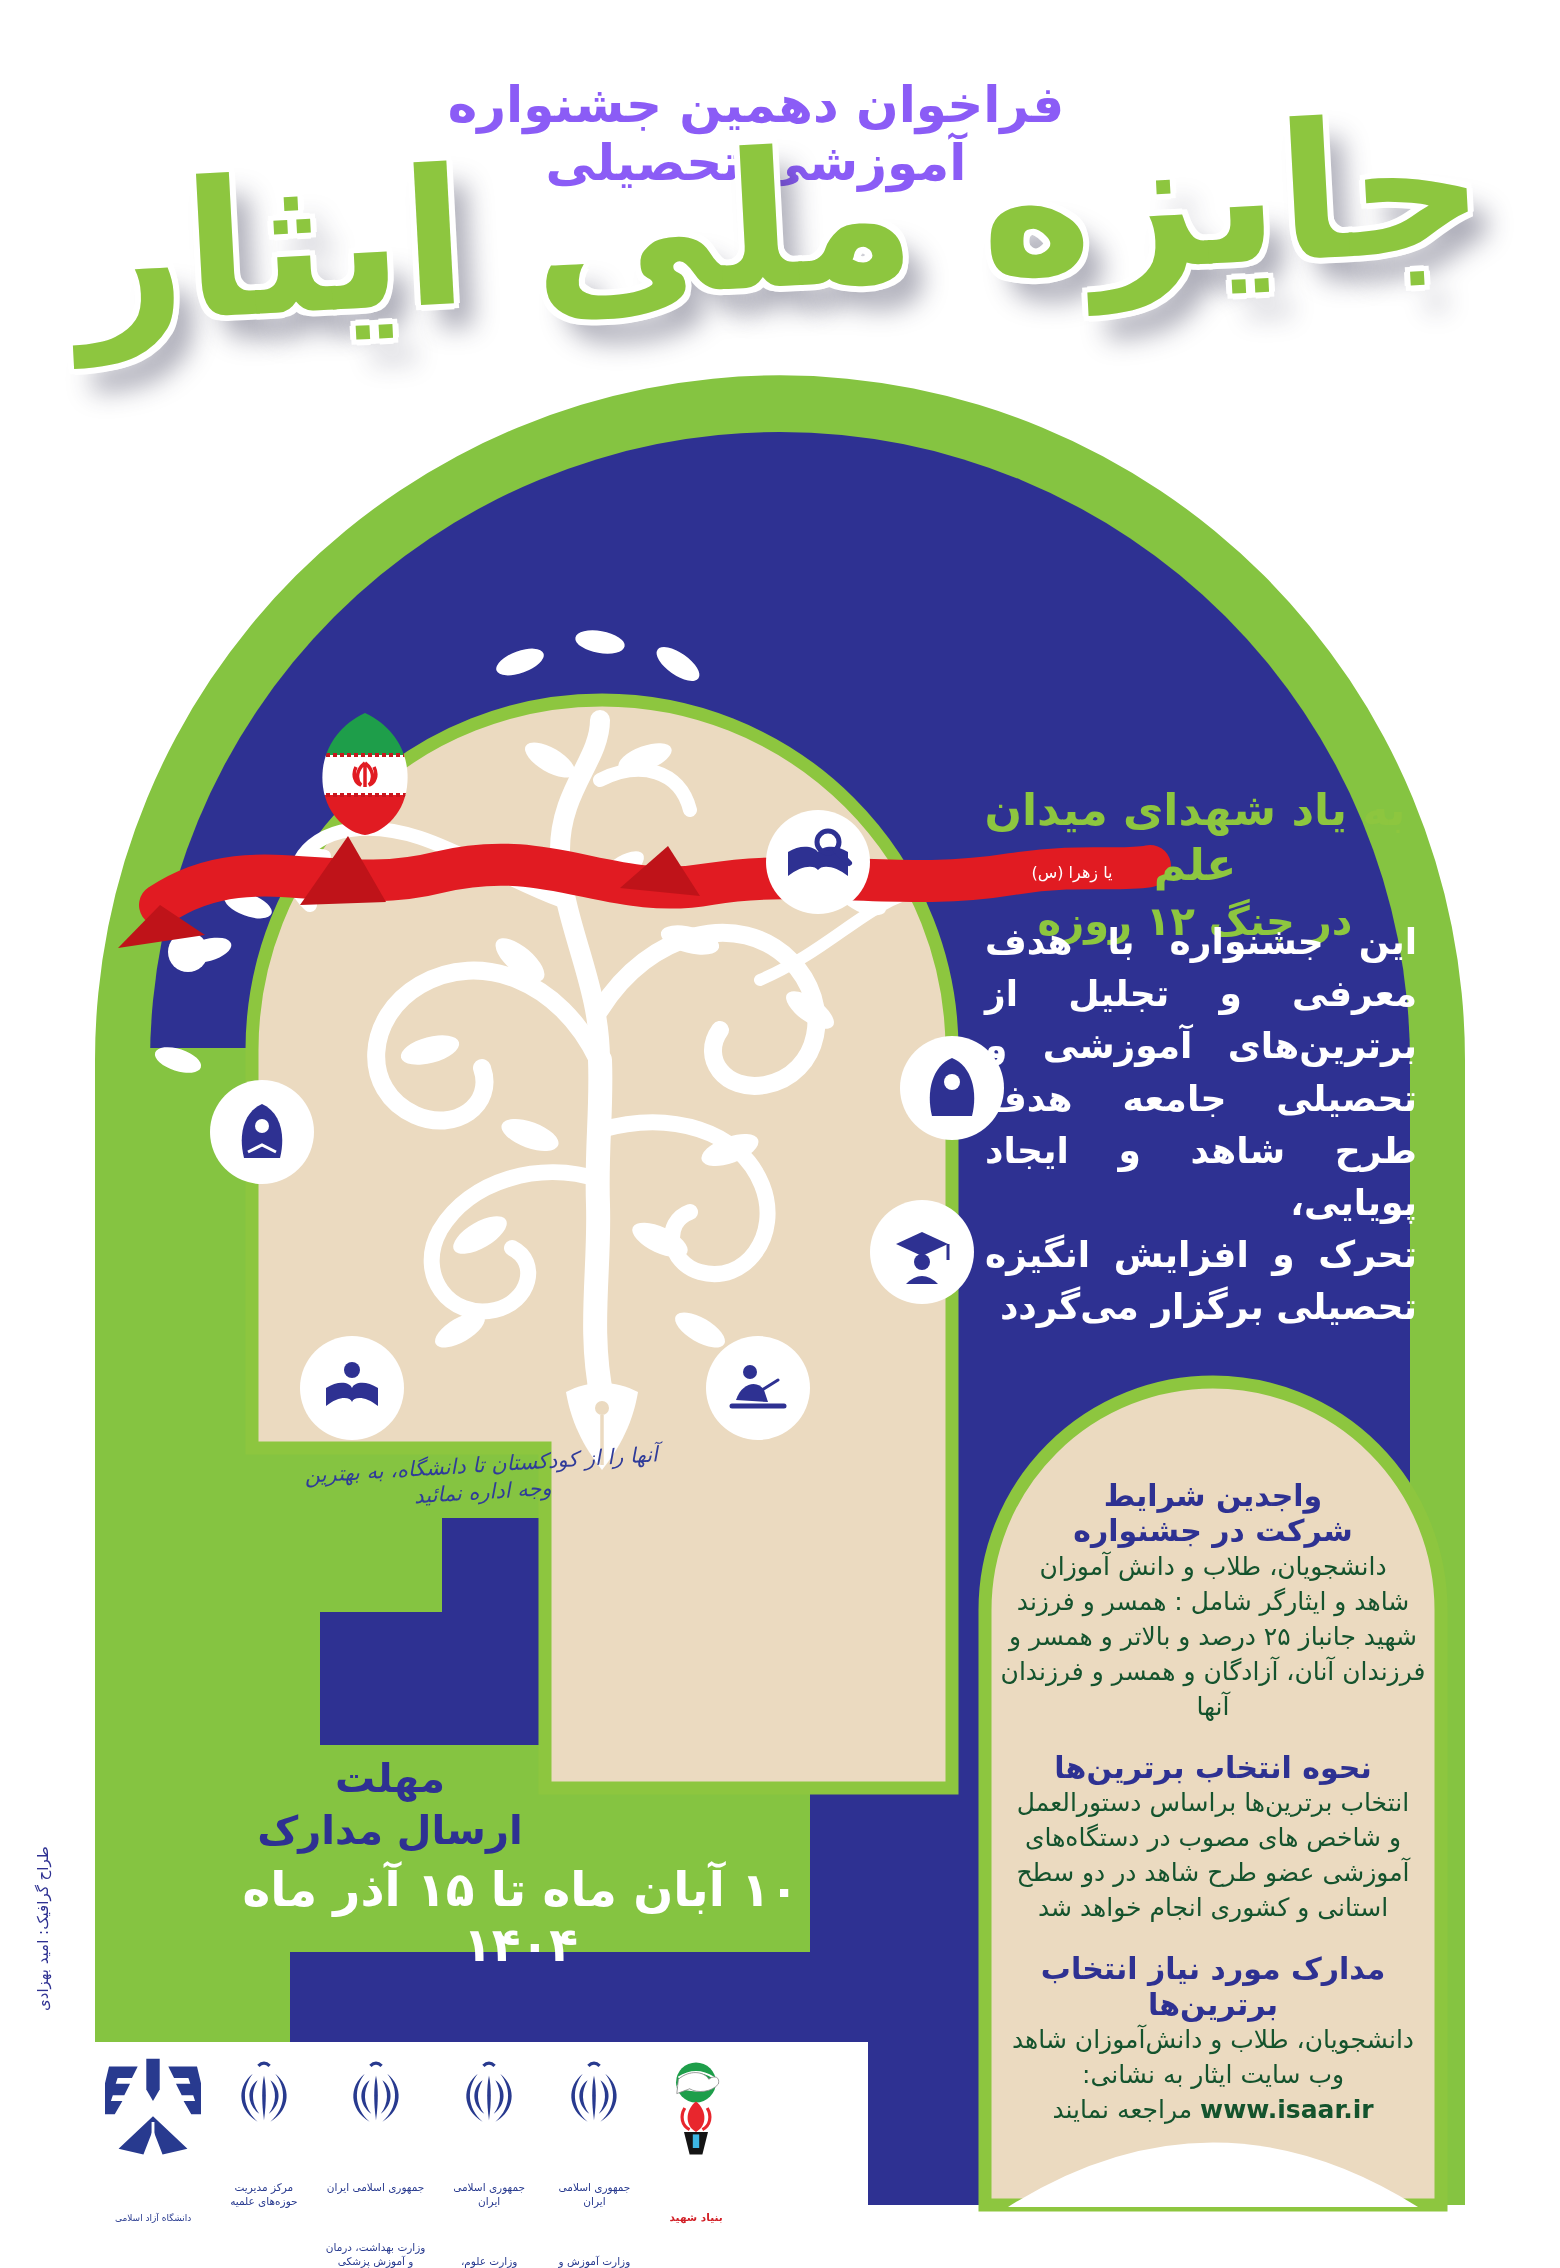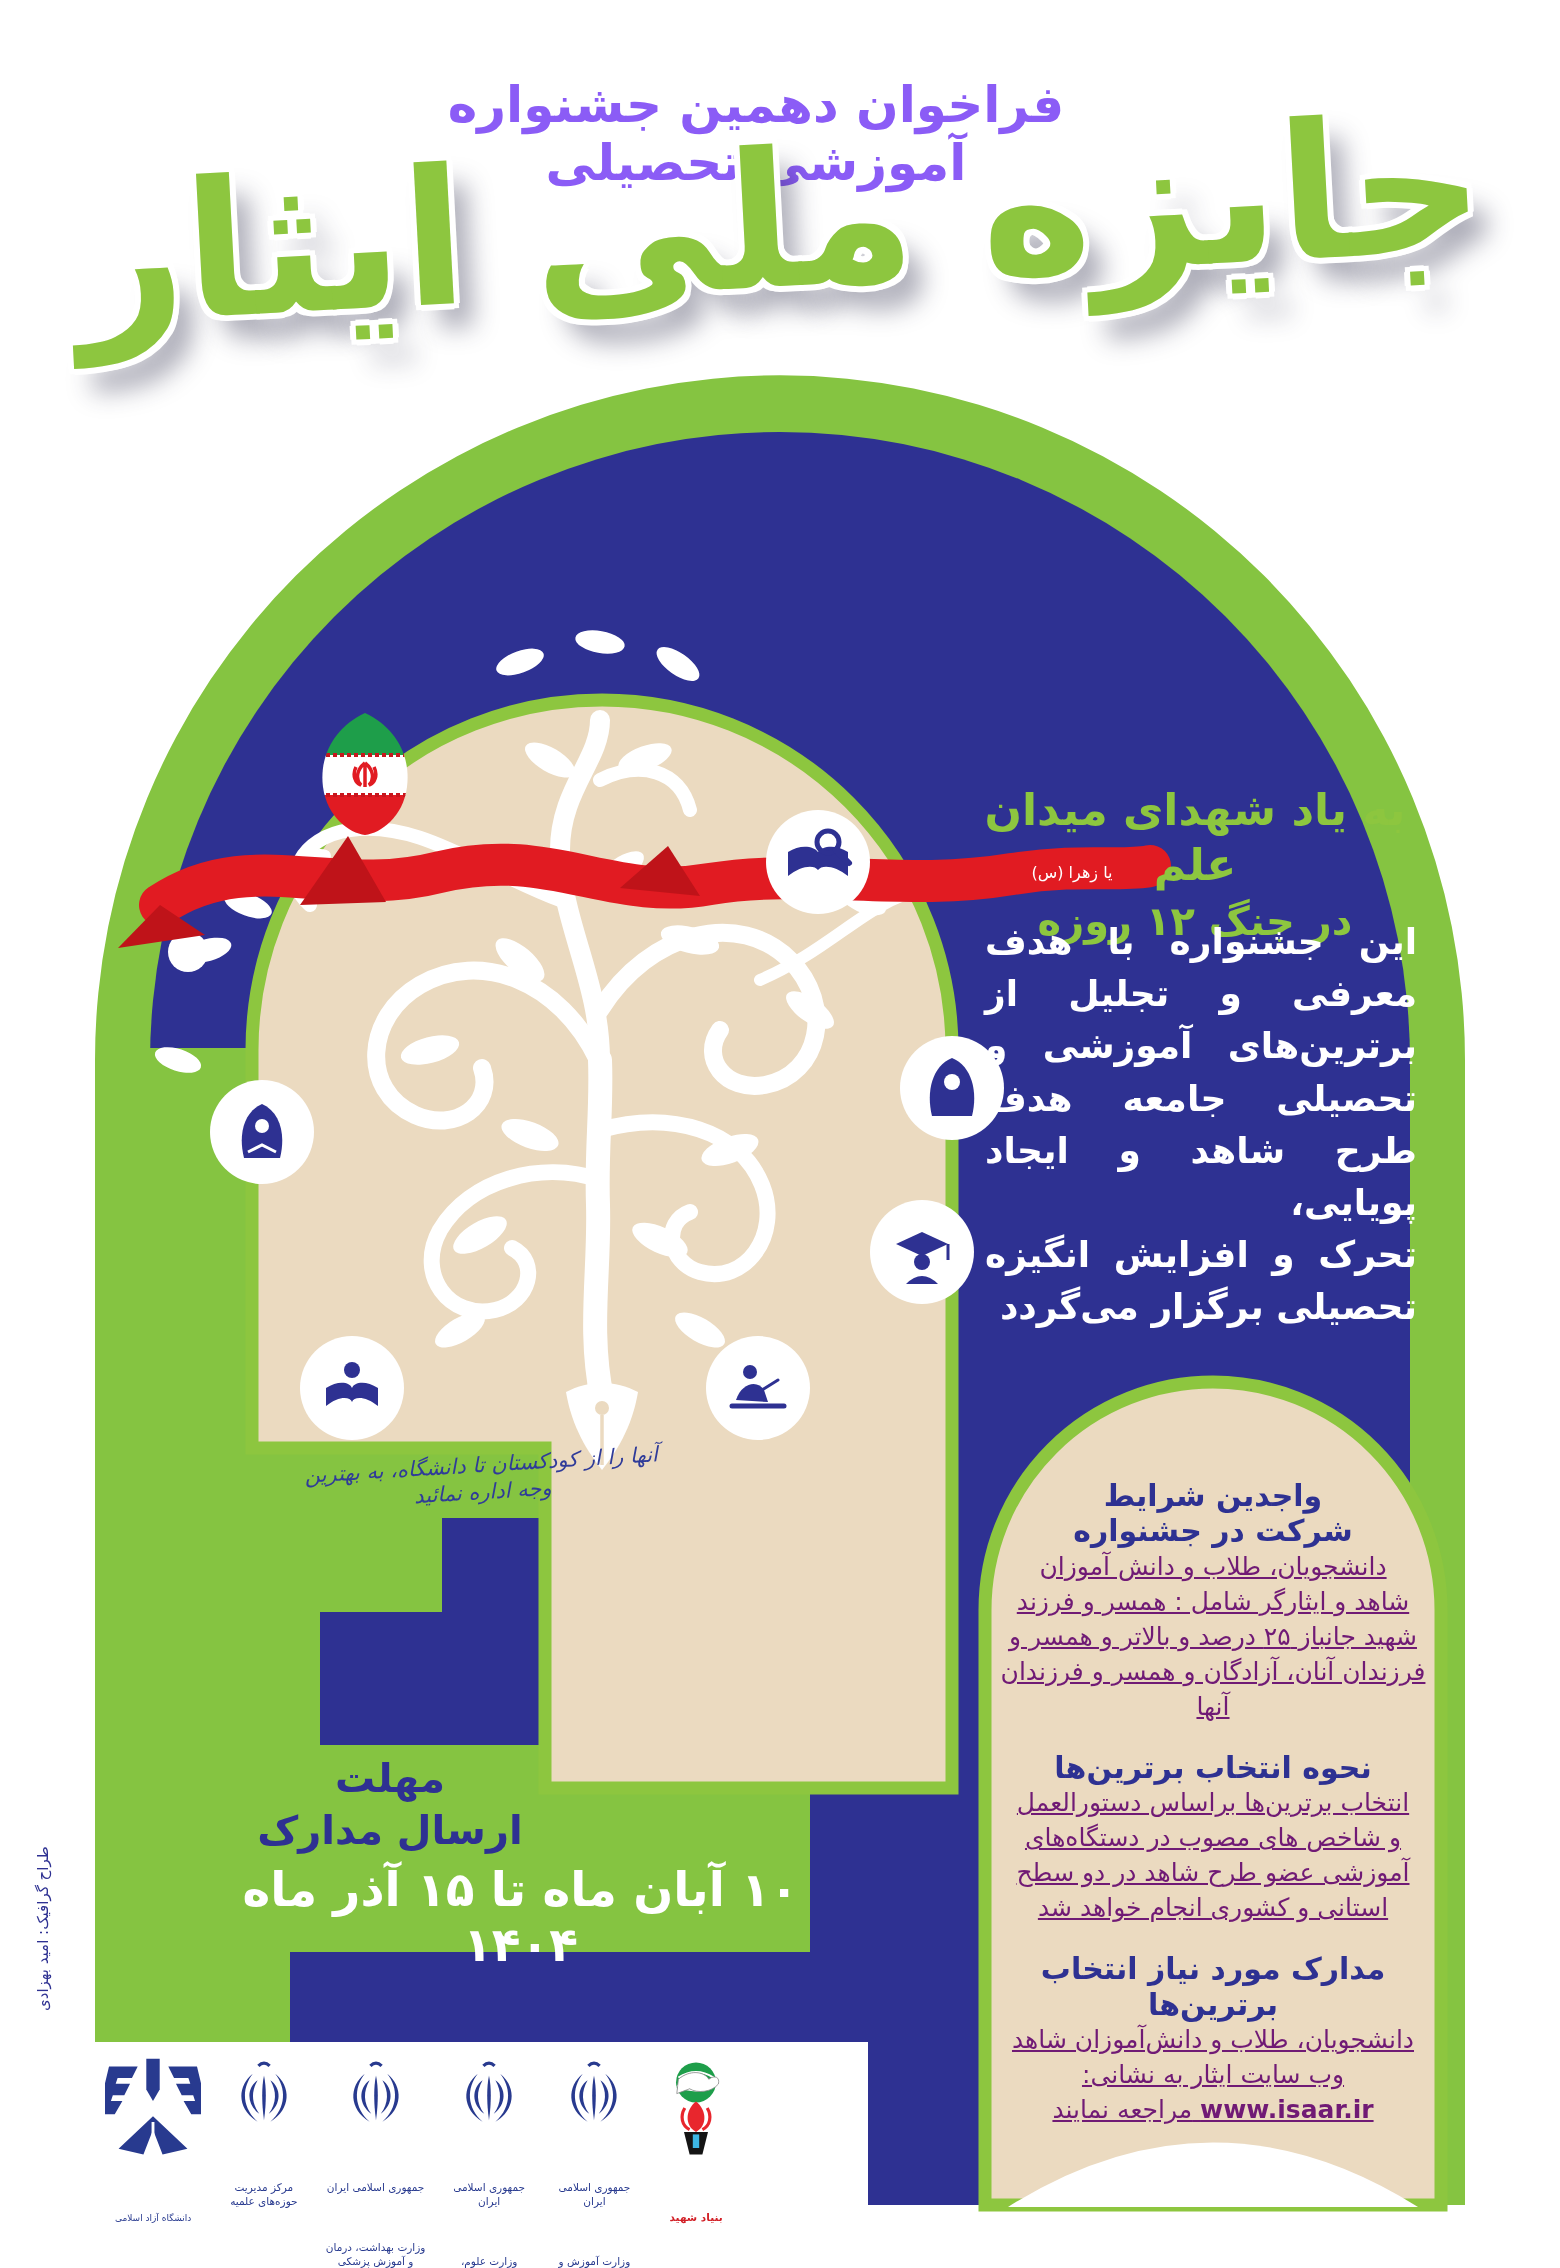--- a/index.html
+++ b/index.html
@@ -18,21 +18,21 @@
   
   .memorial{left:955px;top:782px;width:480px;text-align:center;color:#8dc63f;font-weight:bold;}
   .memorial .m1{font-size:44px;line-height:1.25;}
   .memorial .m2{font-size:40px;line-height:1.45;}
   .intro{left:985px;top:916px;width:432px;color:#ffffff;font-size:36px;font-weight:bold;}
   .intro .line{text-align:justify;text-align-last:justify;line-height:1.45;}
   .intro .line.last{text-align-last:right;}
   
   .arch-content{left:990px;top:1478px;width:446px;text-align:center;}
   .sec-h{color:#2e3192;font-weight:bold;font-size:30px;line-height:1.18;}
-  .sec-b{color:#701a75;font-size:25px;line-height:1.4;font-weight:500;text-decoration:underline;}
+  .sec-b{color:#14532d;font-size:25px;line-height:1.4;font-weight:500;}
   .sec-gap{height:26px;}
   .url{font-weight:bold;font-family:"DejaVu Sans", sans-serif;}
   
   .deadline-label{left:255px;top:1752px;width:270px;text-align:center;color:#2e3192;
                   font-weight:bold;font-size:40px;line-height:1.3;}
   .deadline-date{left:228px;top:1862px;width:585px;text-align:center;color:#ffffff;
                  font-weight:bold;font-size:47px;}
   
   .quote{left:292px;top:1452px;width:380px;text-align:center;color:#2f3b99;font-size:21px;
          font-style:italic;transform:rotate(-3.5deg);line-height:1.3;}

